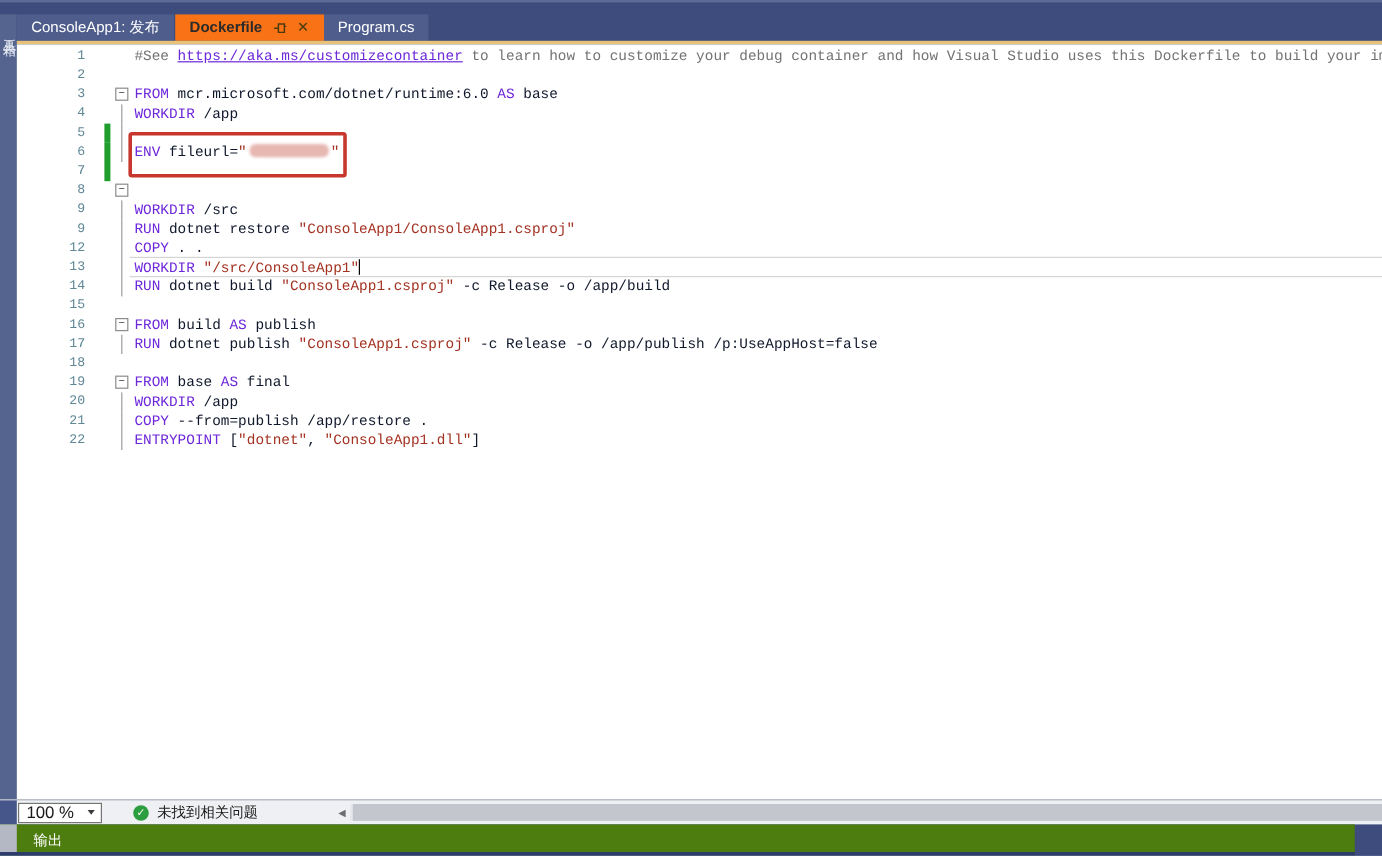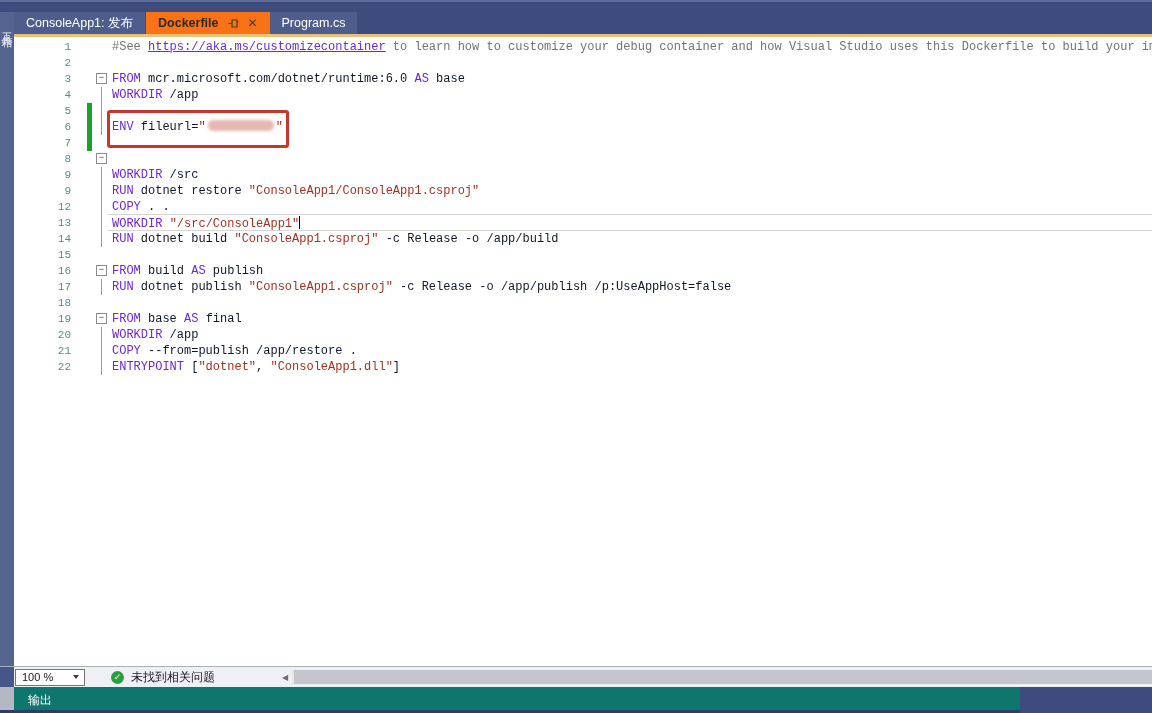--- a/index.html
+++ b/index.html
@@ -45,34 +45,34 @@
   .curline{position:absolute;left:94px;right:0;top:-1px;bottom:0;border-top:1px solid #d5d5d5;
            border-bottom:1px solid #d5d5d5;z-index:1;}
   .redbox{position:absolute;left:93px;top:-9px;width:176px;height:32px;border:3px solid #c8372d;
           border-radius:3px;z-index:4;}
 
   
   .statusbar{position:absolute;left:0;bottom:26px;width:1152px;height:20px;background:#eef0f3;
              border-top:1px solid #aab0bb;display:flex;align-items:center;}
   .statusbar .left-edge{width:14px;height:20px;background:#46558a;flex:0 0 auto;}
   .zoombox{width:62px;height:15px;background:#ffffff;border:1px solid #757575;margin-left:1px;
-           display:flex;align-items:center;font-size:11px;color:#1a1a1a;padding-left:6px;position:relative;}
+           display:flex;align-items:center;font-size:14px;color:#1a1a1a;padding-left:6px;position:relative;}
   .zoombox .dd{position:absolute;right:5px;top:5px;width:0;height:0;border-left:3.5px solid transparent;
                border-right:3.5px solid transparent;border-top:4px solid #3c3c3c;}
   .health{display:flex;align-items:center;margin-left:26px;}
   .health-icon{width:13px;height:13px;border-radius:50%;background:#2c9e3f;color:#fff;font-size:9px;
                line-height:13px;text-align:center;margin-right:7px;}
   .health-label{font-size:12px;color:#1a1a1a;}
   .hscroll{position:absolute;left:278px;right:0;top:1px;height:18px;display:flex;align-items:center;}
   .hs-arrow{width:14px;text-align:center;color:#6d6d6d;font-size:8px;}
   .hs-track{flex:1;height:14px;background:#e4e6ea;position:relative;}
   .hs-thumb{position:absolute;left:2px;right:0;top:0;height:14px;background:#c3c7cd;}
 
   
-  .bottom-panel{position:absolute;left:0;bottom:0;width:1020px;height:26px;background:#0f766e;
+  .bottom-panel{position:absolute;left:0;bottom:0;width:1129px;height:26px;background:#4d7c0f;
                 border-bottom:3px solid #2e3c6d;box-sizing:border-box;}
   .bottom-panel .corner{position:absolute;left:0;top:0;width:14px;height:23px;background:#b3b8c4;}
   .bottom-title{position:absolute;left:28px;top:5px;color:#ffffff;font-size:12px;}
 </style>
 </head>
 <body>
 
 <div class="app">
 
   <div class="top-strip"></div>

